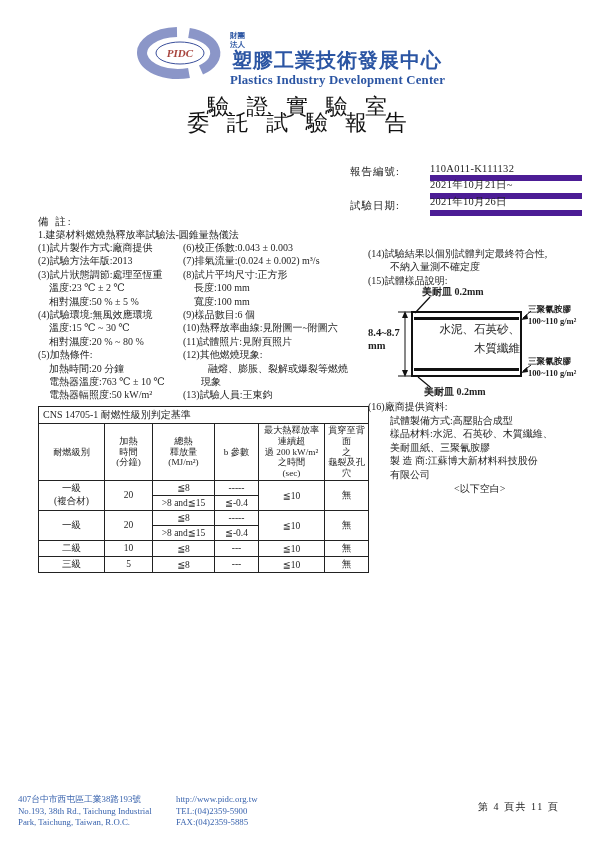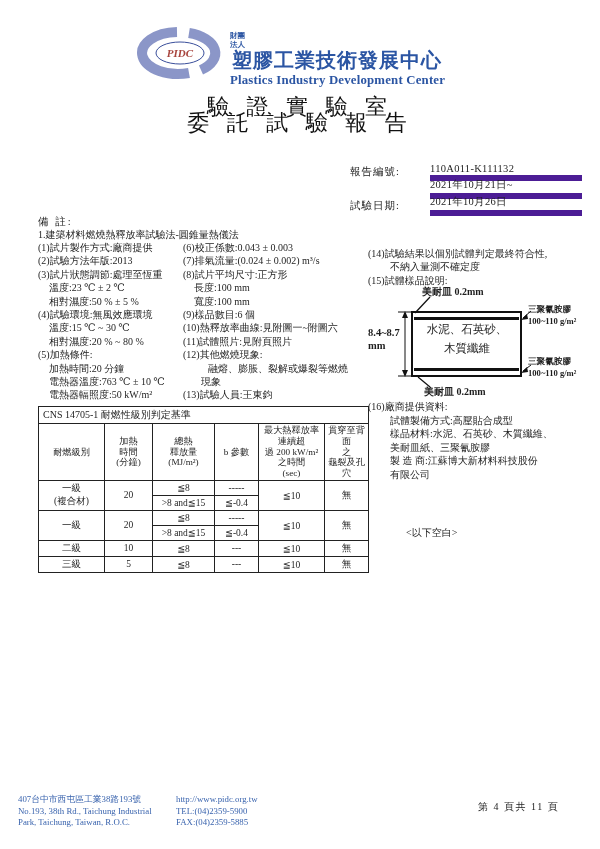--- a/index.html
+++ b/index.html
@@ -29,30 +29,30 @@
   .nmethod{position:absolute;left:38px;top:228px;font-size:10px;}
   .ncol{position:absolute;top:241px;font-size:10px;line-height:13.4px;white-space:nowrap;}
   .cola{left:38px;}
   .colb{left:183px;}
   .ind1{padding-left:11px;}
   .ind2{padding-left:25px;}
   .ind2b{padding-left:18px;}
   .rtop{position:absolute;left:368px;top:247px;font-size:10px;line-height:13.4px;white-space:nowrap;}
   .r16{position:absolute;left:368px;top:400px;font-size:10px;line-height:13.6px;white-space:nowrap;}
   .indr{padding-left:22px;}
-  .indblank{padding-left:38px;margin-top:44px;}
+  .indblank{padding-left:86px;}
   
   .diag{position:absolute;left:368px;top:284px;width:232px;height:118px;}
   .diag .lbl{position:absolute;font-weight:bold;white-space:nowrap;}
   .dlbl-top{left:54px;top:1px;font-size:10px;}
   .dlbl-bottom{left:56px;top:101px;font-size:10px;}
   .dlbl-dim{left:0px;top:42px;font-size:10.5px;line-height:13px;}
   .dlbl-glue1{left:160px;top:19px;font-size:8.6px;line-height:12px;}
   .dlbl-glue2{left:160px;top:71px;font-size:8.6px;line-height:12px;}
-  .dcore{position:absolute;left:46px;top:36px;width:106px;text-align:center;
+  .dcore{position:absolute;left:46px;top:36px;width:106px;text-align:right;
          font-size:11.5px;line-height:19px;font-weight:normal;white-space:nowrap;}
   
   .ttbl{position:absolute;left:38px;top:406px;}
   table{border-collapse:collapse;}
   td{border:1px solid #222;font-size:9.5px;text-align:center;padding:1px 2px;vertical-align:middle;}
   .title-row td{text-align:left;font-size:10px;padding:1px 4px;height:13px;}
   .head td{font-size:9.2px;line-height:10.8px;height:38px;}
   .pre{white-space:pre-line;}
   .drow td{height:12px;}
   

